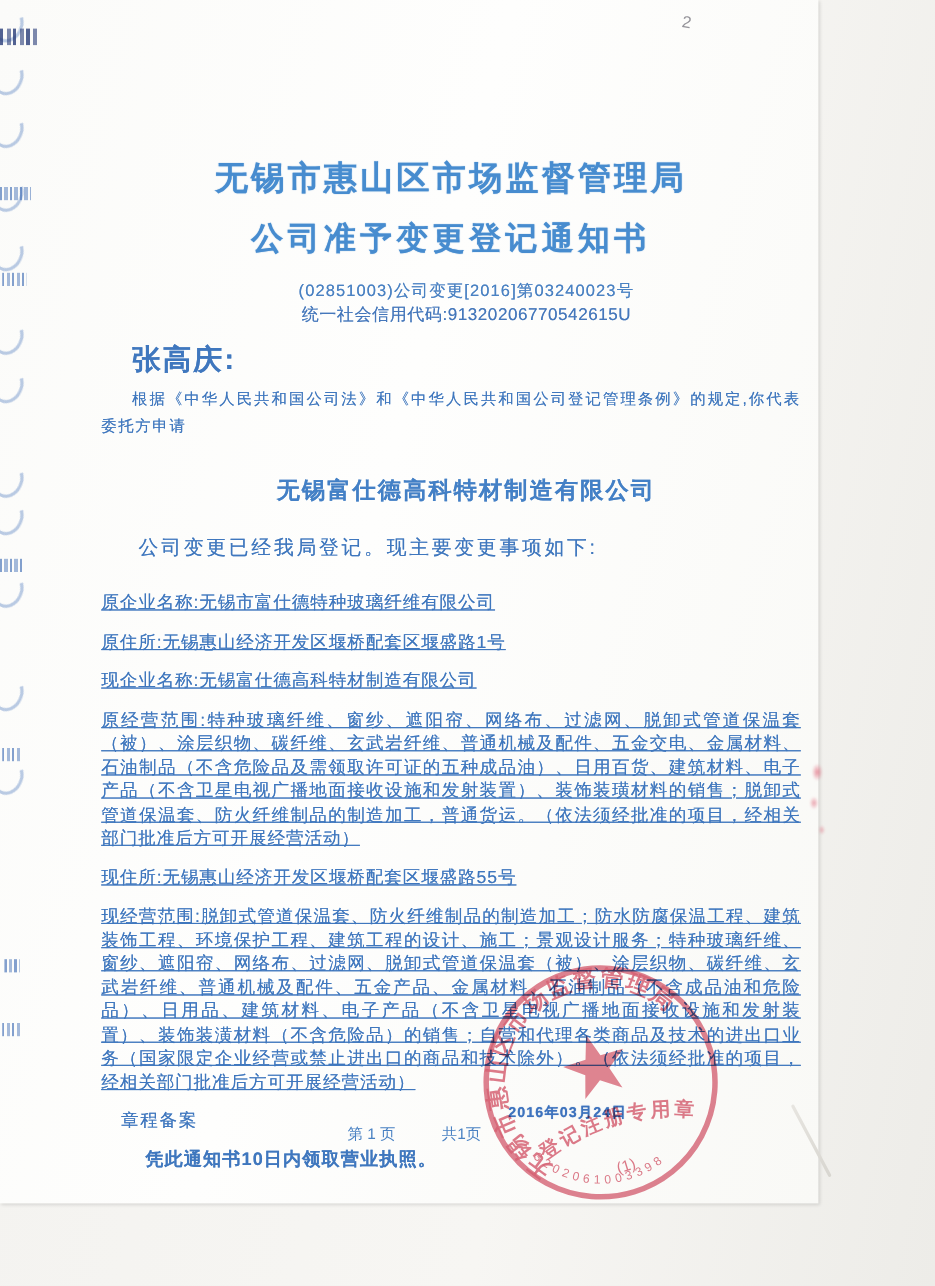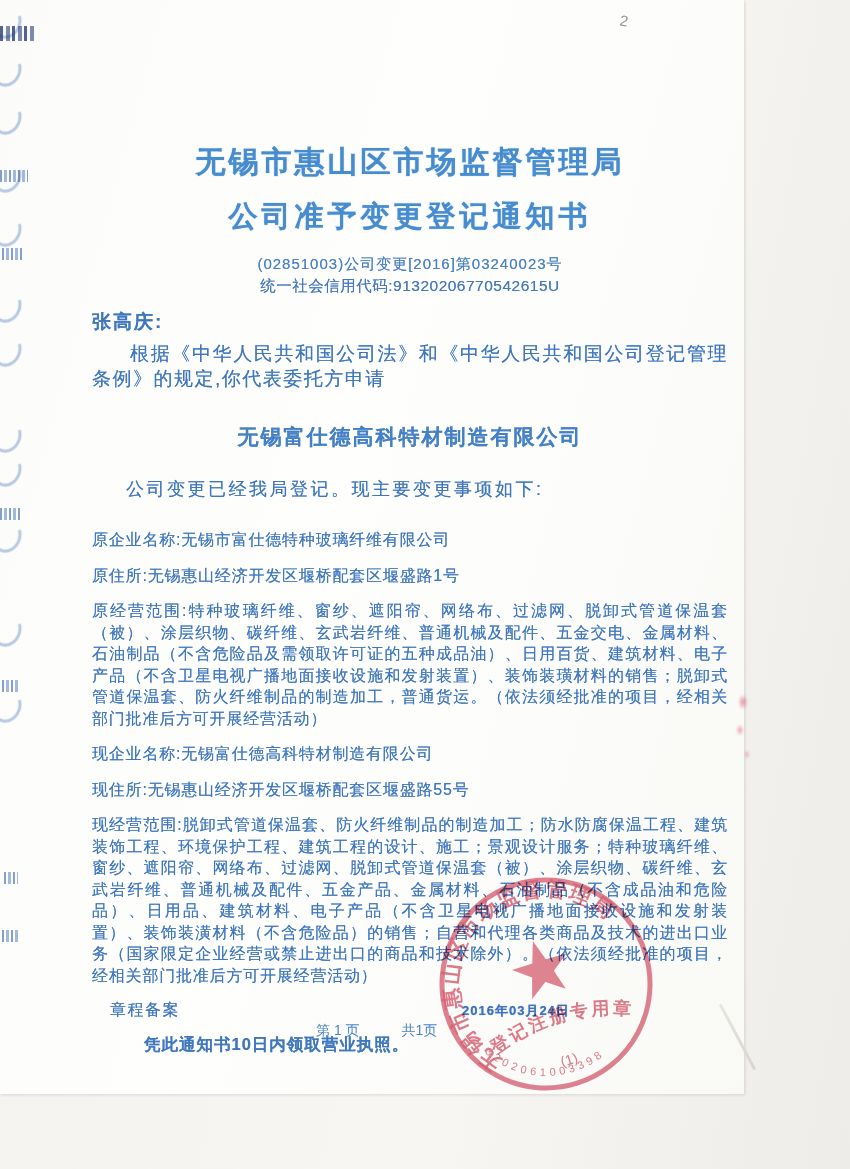--- a/index.html
+++ b/index.html
@@ -8,43 +8,43 @@
     background:#efeeeb;
     font-family:"Liberation Sans", sans-serif;
   }
   .scan-bg{position:absolute;inset:0;background:linear-gradient(100deg,#f3f2ef 0%,#f7f6f3 60%,#edecE8 100%);}
   .paper{
     position:absolute;left:0;top:0;width:744px;height:1094px;
     background:linear-gradient(105deg,#fbfbf9 0%,#fefefd 45%,#f9f9f6 100%);
     box-shadow:1px 1px 3px rgba(0,0,0,0.12);
   }
   .content{position:absolute;left:92px;top:0;width:636px;color:#3f77be;}
-  .ink{text-shadow:0 0 0.6px rgba(66,120,190,0.75);}
+  .ink{text-shadow:0 0 0.6px rgba(66,120,190,0.75);margin-left:28px;}
   h1.authority{
     margin:142px 0 14px;text-align:center;font-size:30px;letter-spacing:3px;
     color:#478ccf;font-weight:bold;text-shadow:0 0 1px rgba(71,140,207,0.8);
   }
   h2.doc-title{
     margin:0 0 18px;text-align:center;font-size:29px;letter-spacing:4px;
     color:#478ccf;font-weight:bold;text-shadow:0 0 1px rgba(71,140,207,0.8);
   }
   .doc-number{text-align:center;font-size:15px;letter-spacing:1px;color:#4a82c3;}
   .credit-code{text-align:center;font-size:15.5px;font-weight:normal;letter-spacing:0.5px;color:#4577bb;margin-top:2px;}
-  .salutation{font-size:19px;font-weight:bold;letter-spacing:2px;margin-top:12px;}
-  .intro{font-size:19px;line-height:25px;letter-spacing:1.5px;text-indent:2em;margin:6px 0 0;text-align:justify;}
+  .salutation{font-size:26px;font-weight:bold;letter-spacing:2px;margin-top:12px;}
+  .intro{font-size:14px;line-height:25px;letter-spacing:1.5px;text-indent:2em;margin:6px 0 0;text-align:justify;}
   .company-name{
     text-align:center;font-size:21px;font-weight:bold;letter-spacing:2px;
     margin-top:32px;color:#4380c6;
   }
   .registered-line{font-size:18px;letter-spacing:2.5px;margin-top:26px;margin-left:34px;}
-  .item{font-size:16px;line-height:21.5px;letter-spacing:0.8px;margin:0 0 14px;text-align:justify;}
+  .item{font-size:16px;line-height:21.5px;letter-spacing:0.8px;margin:0 0 14px;text-align:justify;text-decoration:underline;}
   .items-block{margin-top:28px;}
   .filing-intro{font-size:16.5px;letter-spacing:1px;margin-top:4px;}
   .filing-item{font-size:16px;letter-spacing:1.5px;margin-top:11px;margin-left:18px;}
-  .license-note{font-size:16.5px;letter-spacing:1px;margin-top:13px;margin-left:52px;font-weight:bold;}
+  .license-note{font-size:16.5px;letter-spacing:1px;margin-top:13px;margin-left:40px;font-weight:bold;}
   .date-line{
     position:absolute;left:462px;top:1002px;font-size:13px;font-weight:bold;
     letter-spacing:1px;color:#3e74c2;z-index:6;mix-blend-mode:multiply;
     text-shadow:0 0 0.8px rgba(62,116,194,0.8);
   }
   .page-footer{position:absolute;left:316px;top:1022px;font-size:14px;color:#4a82c3;z-index:6;text-align:right;}
   .page-footer span{margin-right:42px;}
   
   .seal{
     position:absolute;left:430px;top:868px;width:232px;height:232px;z-index:5;
@@ -114,22 +114,22 @@
 
     <div class="salutation ink">张高庆:</div>
     <p class="intro ink">根据《中华人民共和国公司法》和《中华人民共和国公司登记管理条例》的规定,你代表委托方申请</p>
 
     <div class="company-name ink">无锡富仕德高科特材制造有限公司</div>
     <div class="registered-line ink">公司变更已经我局登记。现主要变更事项如下:</div>
 
     <div class="items-block">
       <p class="item ink">原企业名称:无锡市富仕德特种玻璃纤维有限公司</p>
       <p class="item ink">原住所:无锡惠山经济开发区堰桥配套区堰盛路1号</p>
+      <p class="item ink">现企业名称:无锡富仕德高科特材制造有限公司</p>
       <p class="item ink">原经营范围:特种玻璃纤维、窗纱、遮阳帘、网络布、过滤网、脱卸式管道保温套（被）、涂层织物、碳纤维、玄武岩纤维、普通机械及配件、五金交电、金属材料、石油制品（不含危险品及需领取许可证的五种成品油）、日用百货、建筑材料、电子产品（不含卫星电视广播地面接收设施和发射装置）、装饰装璜材料的销售；脱卸式管道保温套、防火纤维制品的制造加工，普通货运。（依法须经批准的项目，经相关部门批准后方可开展经营活动）</p>
-      <p class="item ink">现企业名称:无锡富仕德高科特材制造有限公司</p>
       <p class="item ink">现住所:无锡惠山经济开发区堰桥配套区堰盛路55号</p>
       <p class="item ink">现经营范围:脱卸式管道保温套、防火纤维制品的制造加工；防水防腐保温工程、建筑装饰工程、环境保护工程、建筑工程的设计、施工；景观设计服务；特种玻璃纤维、窗纱、遮阳帘、网络布、过滤网、脱卸式管道保温套（被）、涂层织物、碳纤维、玄武岩纤维、普通机械及配件、五金产品、金属材料、石油制品（不含成品油和危险品）、日用品、建筑材料、电子产品（不含卫星电视广播地面接收设施和发射装置）、装饰装潢材料（不含危险品）的销售；自营和代理各类商品及技术的进出口业务（国家限定企业经营或禁止进出口的商品和技术除外）。（依法须经批准的项目，经相关部门批准后方可开展经营活动）</p>
     </div>
 
     <div class="filing-item ink">章程备案</div>
     <div class="license-note ink">凭此通知书10日内领取营业执照。</div>
   </div>
 
   <svg class="seal" viewBox="0 0 232 232">
     <g transform="rotate(-17 116 116)" fill="rgba(211,78,99,0.85)" font-family="Liberation Sans, sans-serif">

